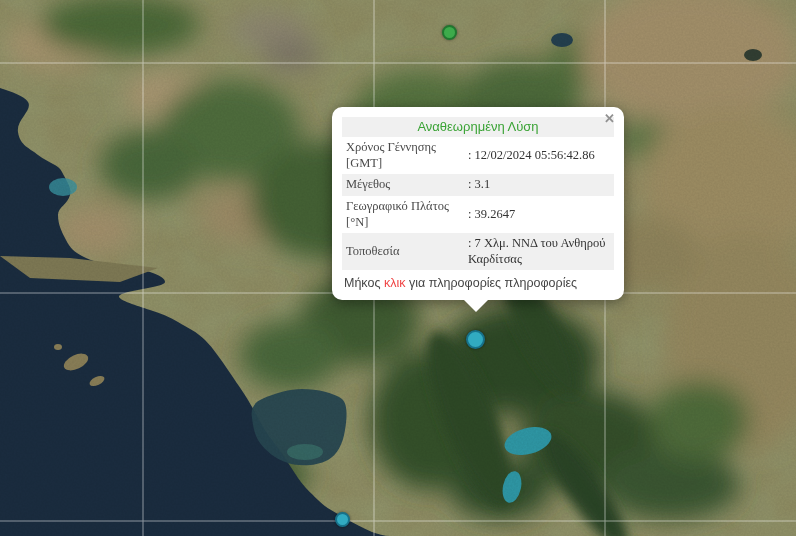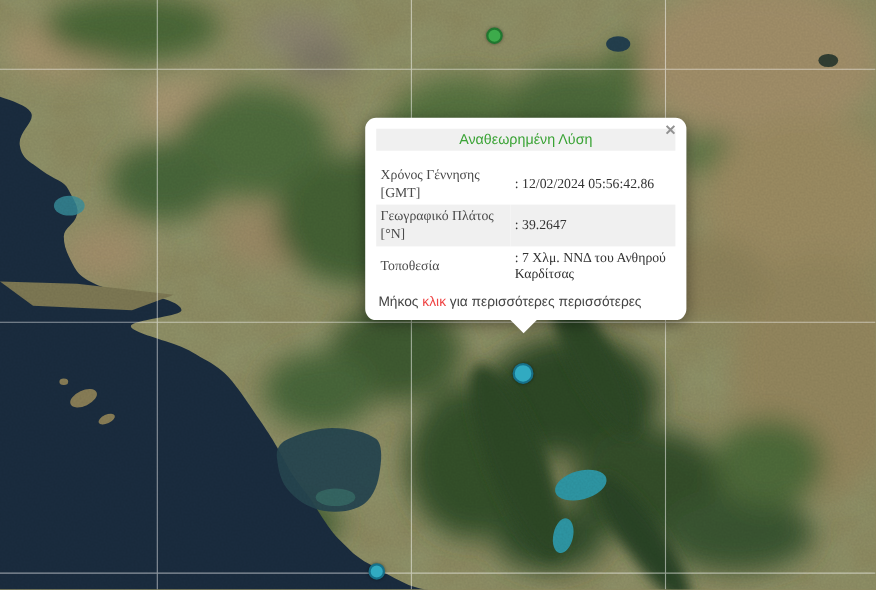--- a/index.html
+++ b/index.html
@@ -28,21 +28,21 @@
   .popup-arrow{
     position:absolute;top:100%;left:132px;width:0;height:0;
     border:12px solid transparent;border-top:12px solid #fff;border-bottom:none;
   }
   .popup-close{
     position:absolute;top:5px;right:9px;color:#919191;font-size:13px;
     font-weight:bold;line-height:13px;cursor:pointer;user-select:none;
   }
   .popup-title{
     background:#f0f0f0;color:#3aa335;text-align:center;font-size:13px;
-    padding:2px 0 3px 0;margin:2px 0 12px 0;
+    padding:2px 0 3px 0;margin:2px 0 0 0;
   }
   table.details{border-collapse:collapse;width:100%;font-size:12.5px;font-family:Liberation Serif, serif;}
   table.details td{padding:3px 4px;vertical-align:middle;line-height:1.25;}
   table.details td.lbl{width:114px;color:#4a4a4a;}
   table.details td.val{color:#333;}
   table.details tr:nth-child(even){background:#f0f0f0;}
   .popup-footer{font-size:12.5px;color:#444;padding:6px 2px 4px 2px;}
   .popup-footer a{color:#ef4444;text-decoration:none;cursor:pointer;}
 </style>
 </head>
@@ -142,28 +142,32 @@
 <div class="popup">
   <div class="popup-close">✕</div>
   <div class="popup-title">Αναθεωρημένη Λύση</div>
   <table class="details">
     <tbody>
       <tr>
         <td class="lbl">Χρόνος Γέννησης [GMT]</td>
         <td class="val">: 12/02/2024 05:56:42.86</td>
       </tr>
       <tr>
+        <td class="lbl">Μέγεθος</td>
+        <td class="val">: 3.1</td>
+      </tr>
+      <tr>
         <td class="lbl">Γεωγραφικό Πλάτος [°N]</td>
         <td class="val">: 39.2647</td>
       </tr>
       <tr>
         <td class="lbl">Τοποθεσία</td>
         <td class="val">: 7 Χλμ. ΝΝΔ του Ανθηρού Καρδίτσας</td>
       </tr>
     </tbody>
   </table>
   <div class="popup-footer">
     <span>Μήκος</span>
     <a>κλικ</a>
-    <span>για περισσότερες περισσότερες</span>
+    <span>για πληροφορίες πληροφορίες</span>
   </div>
   <div class="popup-arrow"></div>
 </div>
 
 </body></html>

